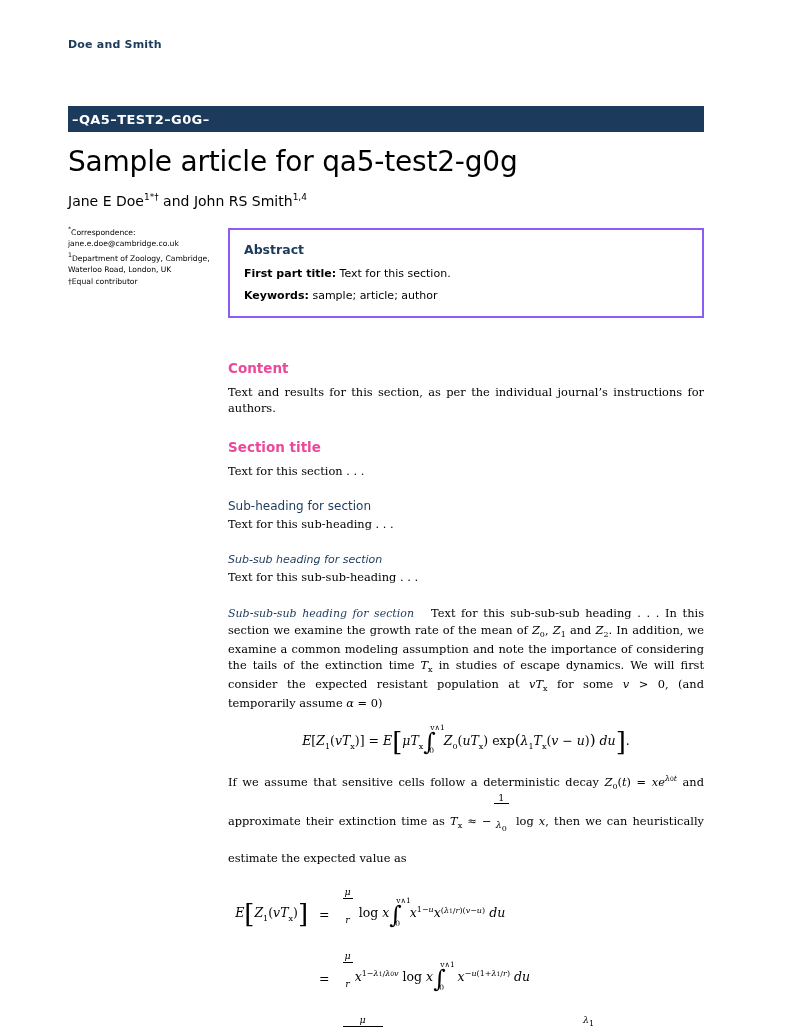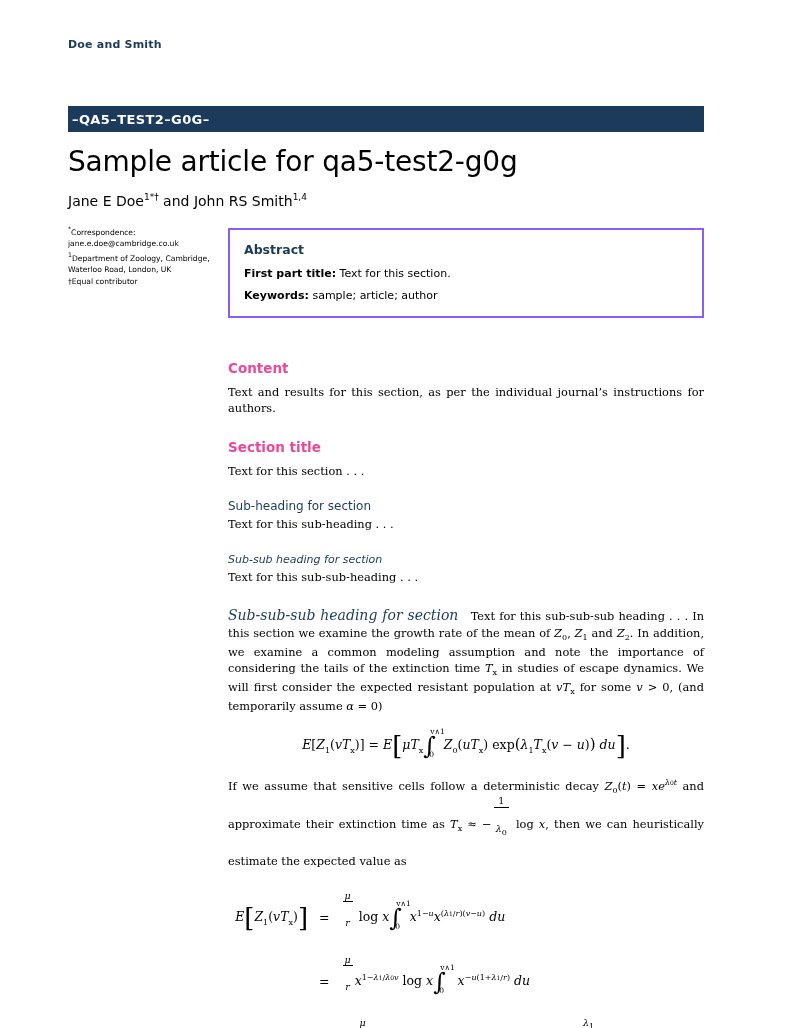--- a/index.html
+++ b/index.html
@@ -137,21 +137,21 @@
     font-size: 11.4px;
     line-height: 1.44;
     margin: 0 0 10px 0;
     text-align: justify;
     color: #000;
   }
   .runin {
     font-family: "DejaVu Serif", serif;
     font-style: italic;
     color: #1b3a5c;
-    font-size: 14px;
+    font-size: 11px;
   }
   .math-block {
     font-family: "DejaVu Serif", serif;
     text-align: center;
     font-size: 12.5px;
     margin: 16px 0 16px 0;
     color: #000;
   }
   .mi { font-style: italic; }
   .bigbr { font-size: 26px; vertical-align: -6px; }

